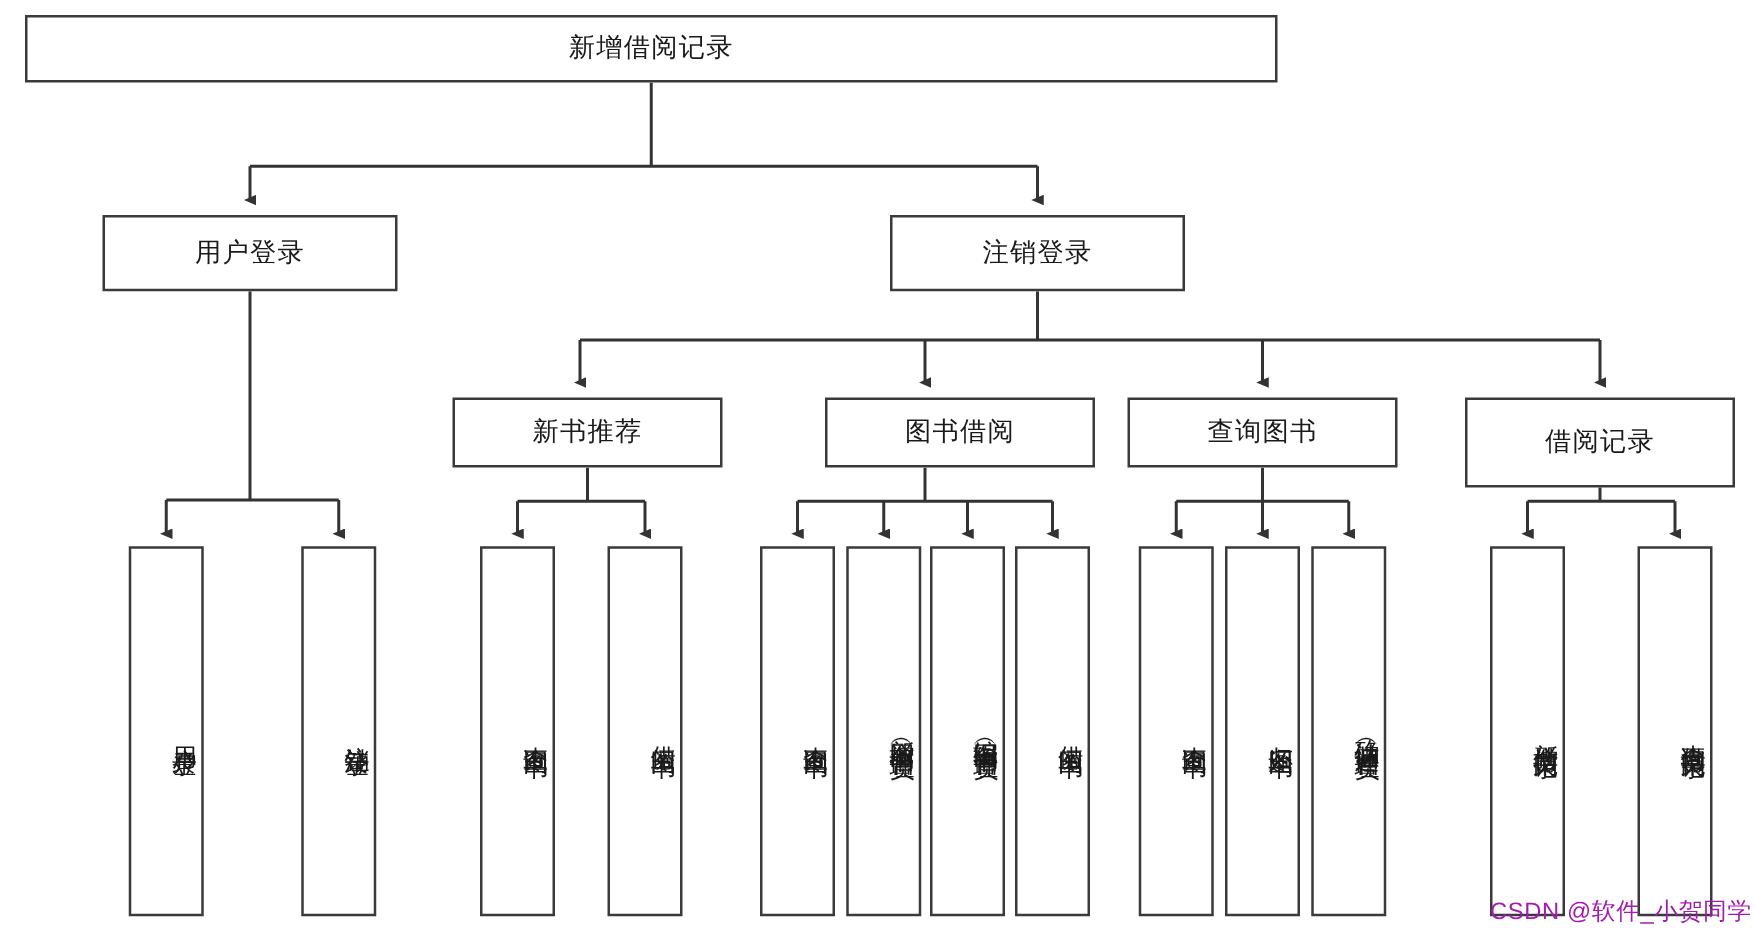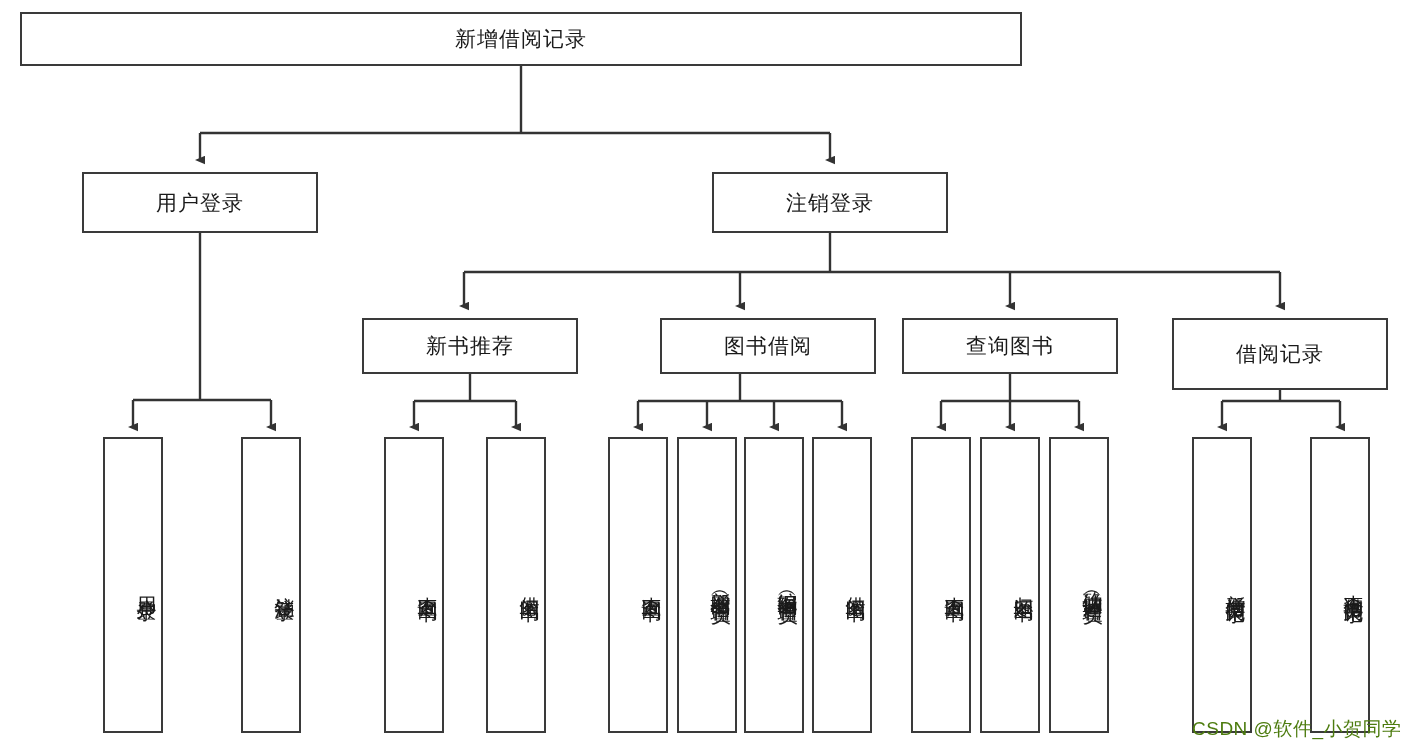--- a/index.html
+++ b/index.html
@@ -57,21 +57,21 @@
     white-space: nowrap;
   }
   .node-v > .vlabel {
     writing-mode: vertical-rl;
     text-orientation: upright;
     display: block;
   }
   .watermark {
     position: absolute;
     font-size: 19px;
-    color: #4d7c0f;
+    color: #a21caf;
     white-space: nowrap;
     letter-spacing: 0.5px;
     user-select: none;
   }
 </style>
 </head>
 <body>
 
 <div id="diagram-root">
 

